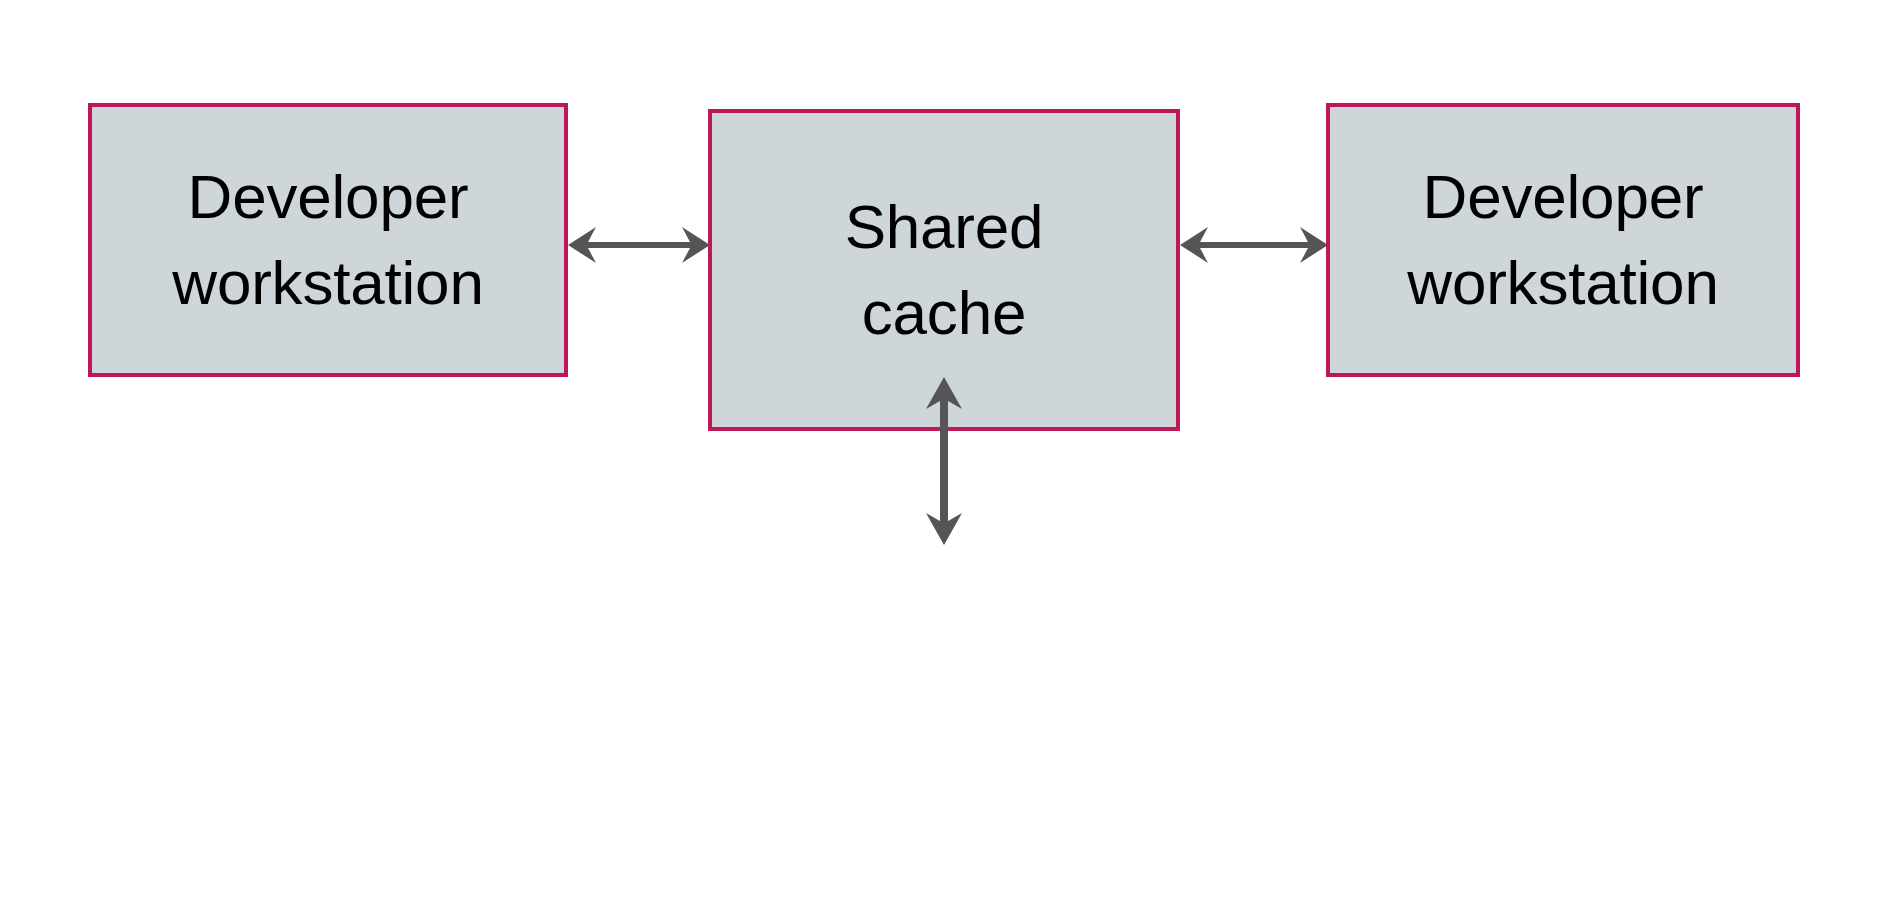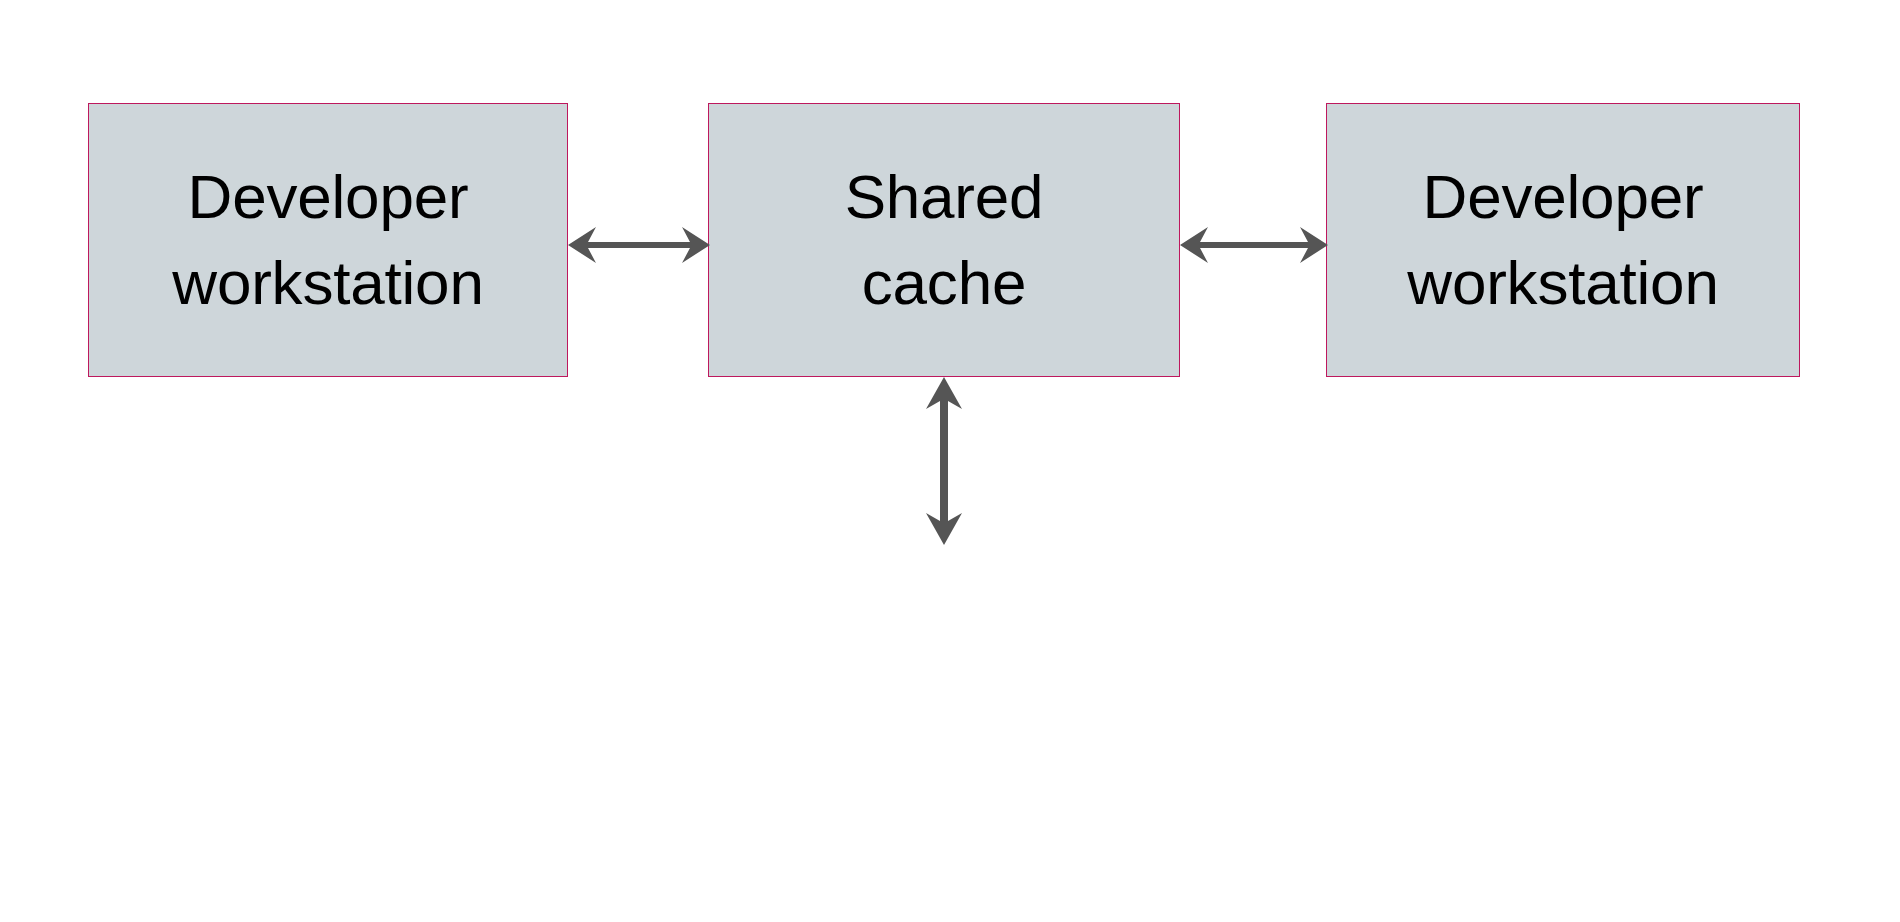--- a/index.html
+++ b/index.html
@@ -15,39 +15,39 @@
     position: relative;
     width: 1900px;
     height: 922px;
     background: #ffffff;
     overflow: hidden;
   }
   .node {
     position: absolute;
     box-sizing: border-box;
     background: #ced6da;
-    border: 1px solid #be185d;
+    border: 4px solid #be185d;
     display: flex;
     align-items: center;
     justify-content: center;
     text-align: center;
   }
   .node-label {
     font-family: "Liberation Sans", sans-serif;
     font-size: 62px;
     line-height: 1.38;
     color: #000000;
     font-weight: 400;
     letter-spacing: -0.2px;
     white-space: pre-line;
     padding: 0 10px;
   }
   
   #node-dev-left   { left: 88px;   top: 103px; width: 480px; height: 274px; }
-  #node-shared     { left: 708px;  top: 103px; width: 472px; height: 274px; }
+  #node-shared     { left: 708px;  top: 109px; width: 472px; height: 322px; }
   #node-dev-right  { left: 1326px; top: 103px; width: 474px; height: 274px; }
   #node-ci         { left: 708px;  top: 545px; width: 472px; height: 275px; }
 
   .edge {
     position: absolute;
   }
   #edge-left  { left: 566px;  top: 213px; width: 146px; height: 64px; }
   #edge-right { left: 1178px; top: 213px; width: 152px; height: 64px; }
   #edge-ci    { left: 912px;  top: 375px; width: 64px;  height: 172px; }
   .edge svg { display: block; width: 100%; height: 100%; overflow: visible; }

